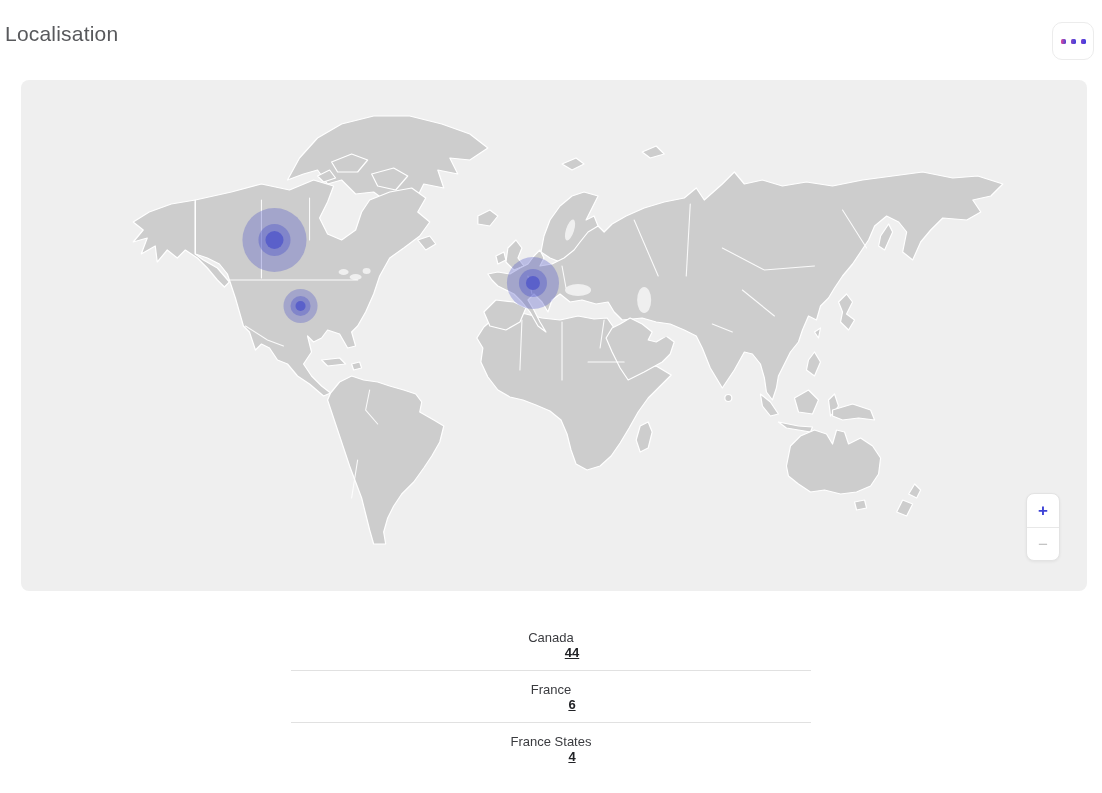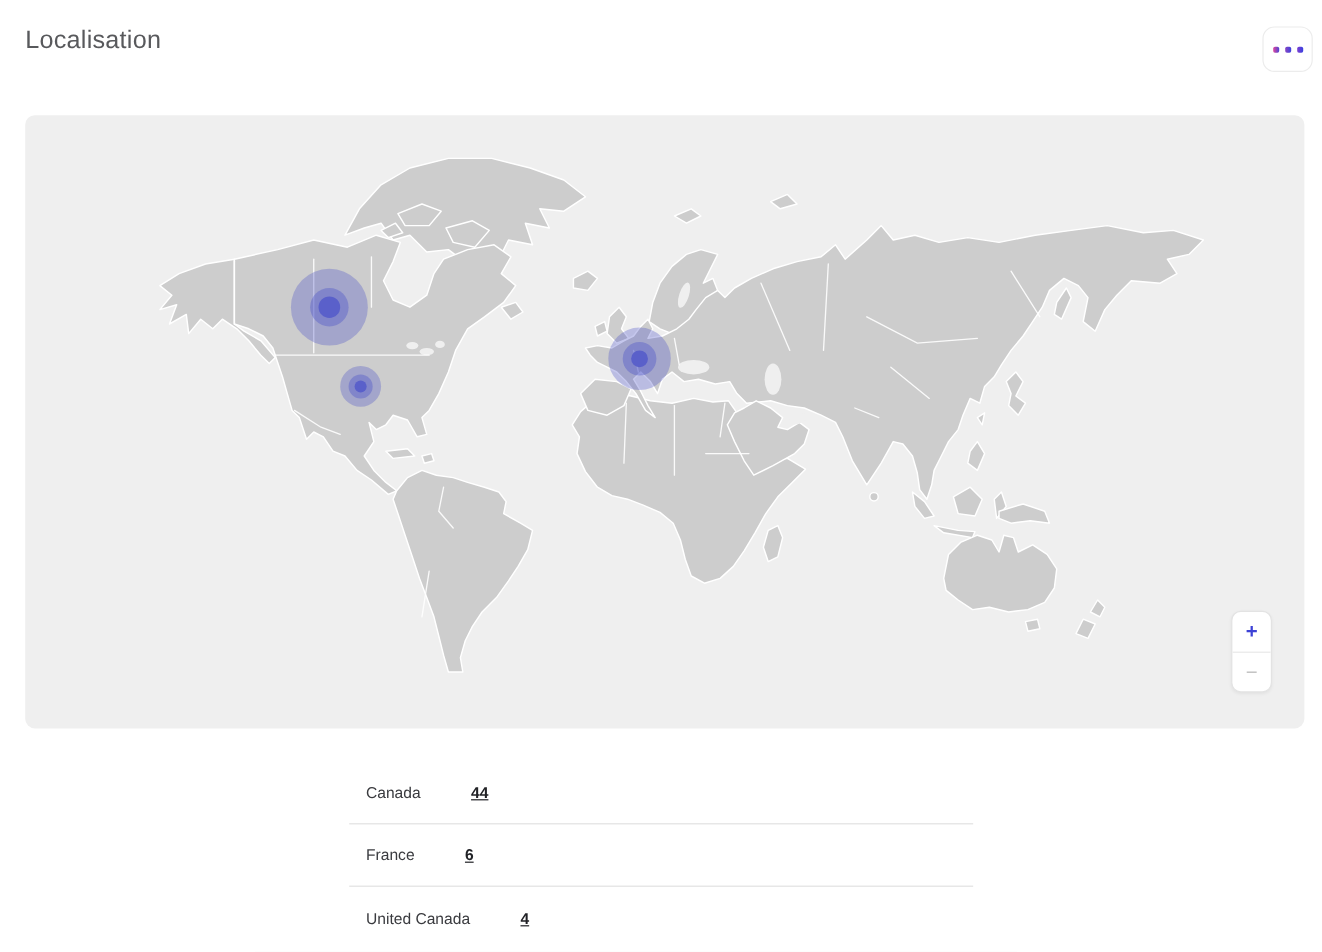--- a/index.html
+++ b/index.html
@@ -1,20 +1,20 @@
 <!DOCTYPE html>
 <html><head>
 <meta charset="utf-8">
 <style>
   * { margin:0; padding:0; box-sizing:border-box; }
   html,body { width:1102px; height:793px; background:#ffffff; overflow:hidden;
     font-family:"Liberation Sans","DejaVu Sans",sans-serif; }
 
   .card-header { display:flex; justify-content:space-between; align-items:flex-start;
-    padding:22px 8px 0 21px; height:96px; }
+    padding:22px 8px 0 5px; height:80px; }
   .card-title { font-size:21px; font-weight:400; color:#58595c; letter-spacing:.2px; }
   .menu-btn { width:42px; height:38px; background:#fff; border:1px solid #ececec;
     border-radius:10px; display:flex; align-items:center; justify-content:center;
     gap:5px; cursor:pointer; }
   .menu-btn .dot { width:5px; height:5px; border-radius:1.5px; }
   .menu-btn .dot.d1 { background:linear-gradient(90deg,#e0489e,#4b44d4); }
   .menu-btn .dot.d2 { background:linear-gradient(90deg,#8a46c4,#3c42dd); }
   .menu-btn .dot.d3 { background:linear-gradient(90deg,#7e3fd0,#3741e0); }
 
   .map-wrap { position:relative; margin:0 15px 0 21px; height:511px;
@@ -25,22 +25,22 @@
     background:#ffffff; border:1px solid #e3e3e3; border-radius:8px;
     box-shadow:0 1px 3px rgba(0,0,0,.06); display:flex; flex-direction:column;
     overflow:hidden; }
   .zoom-btn { height:33px; border:none; background:transparent; cursor:pointer;
     font-family:"Liberation Sans",sans-serif; font-size:17px; font-weight:700;
     line-height:33px; padding:0; }
   .zoom-in { color:#3d42d6; }
   .zoom-out { color:#c2c2c2; border-top:1px solid #e8e8e8; font-weight:400; }
 
   .geo-table { width:520px; margin:28px auto 0; }
-  .geo-row { display:flex; justify-content:flex-start; align-items:center;
-    height:52px; padding:0 14px 0 14px; }
+  .geo-row { display:flex; justify-content:center; align-items:center;
+    height:52px; padding:0 14px 0 14px;flex-direction:column; }
   .geo-row.bordered { border-bottom:1px solid #e1e1e1; }
   .geo-label { font-size:13px; color:#3a3b3f; }
   .geo-value { font-size:13px; font-weight:600; color:#212226;
     text-decoration:underline; cursor:pointer;margin-left:42px; }
 </style>
 </head>
 <body>
 
 <div class="card-header">
   <div class="card-title">Localisation</div>
@@ -172,16 +172,16 @@
 <div class="geo-table">
   <div class="geo-row bordered">
     <span class="geo-label">Canada</span>
     <a class="geo-value">44</a>
   </div>
   <div class="geo-row bordered">
     <span class="geo-label">France</span>
     <a class="geo-value">6</a>
   </div>
   <div class="geo-row">
-    <span class="geo-label">United Canada</span>
+    <span class="geo-label">France States</span>
     <a class="geo-value">4</a>
   </div>
 </div>
 
 </body></html>

